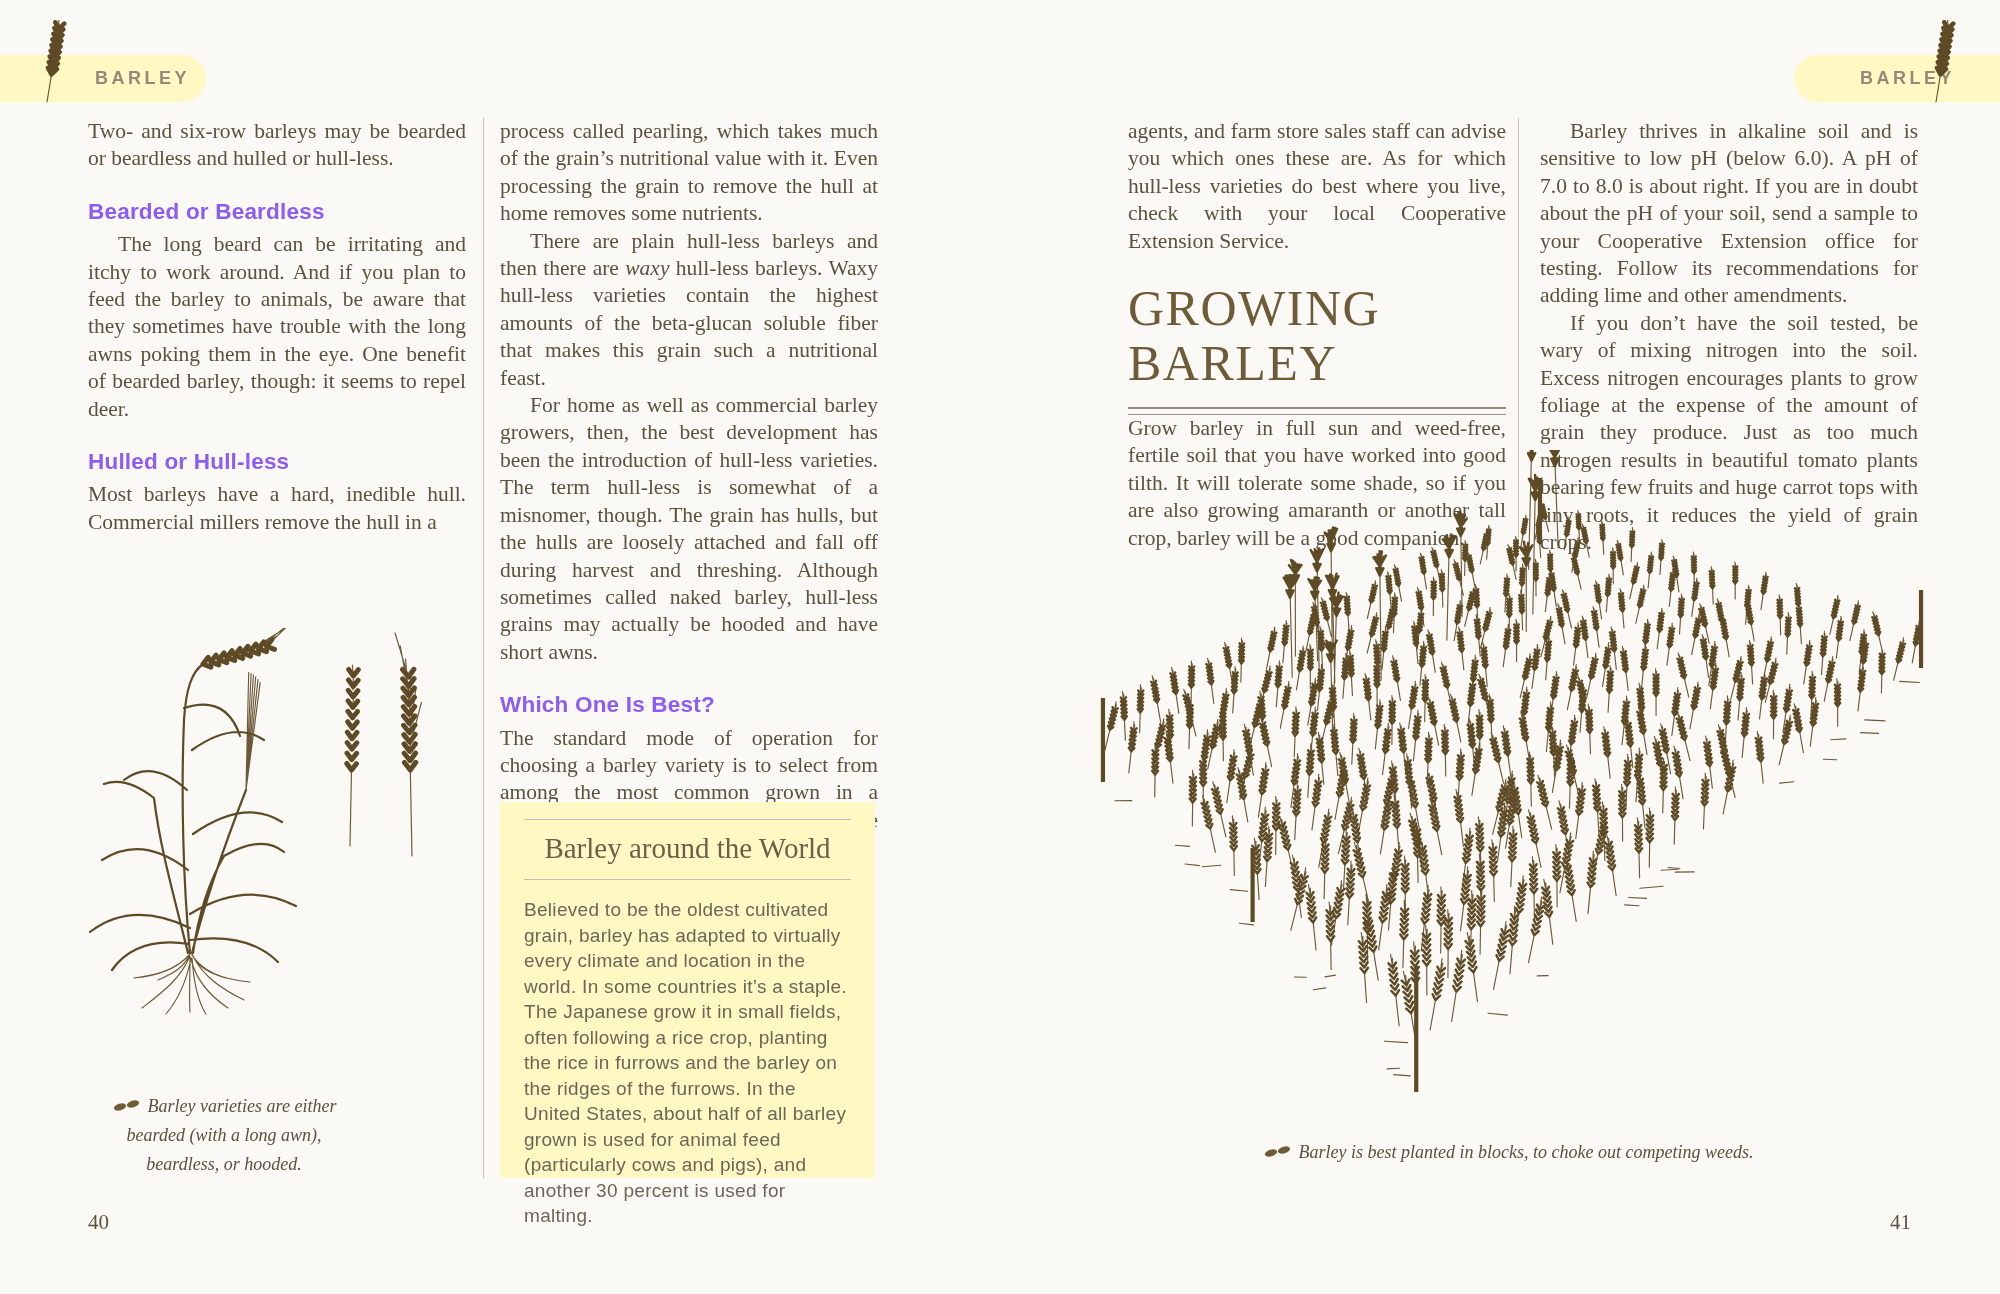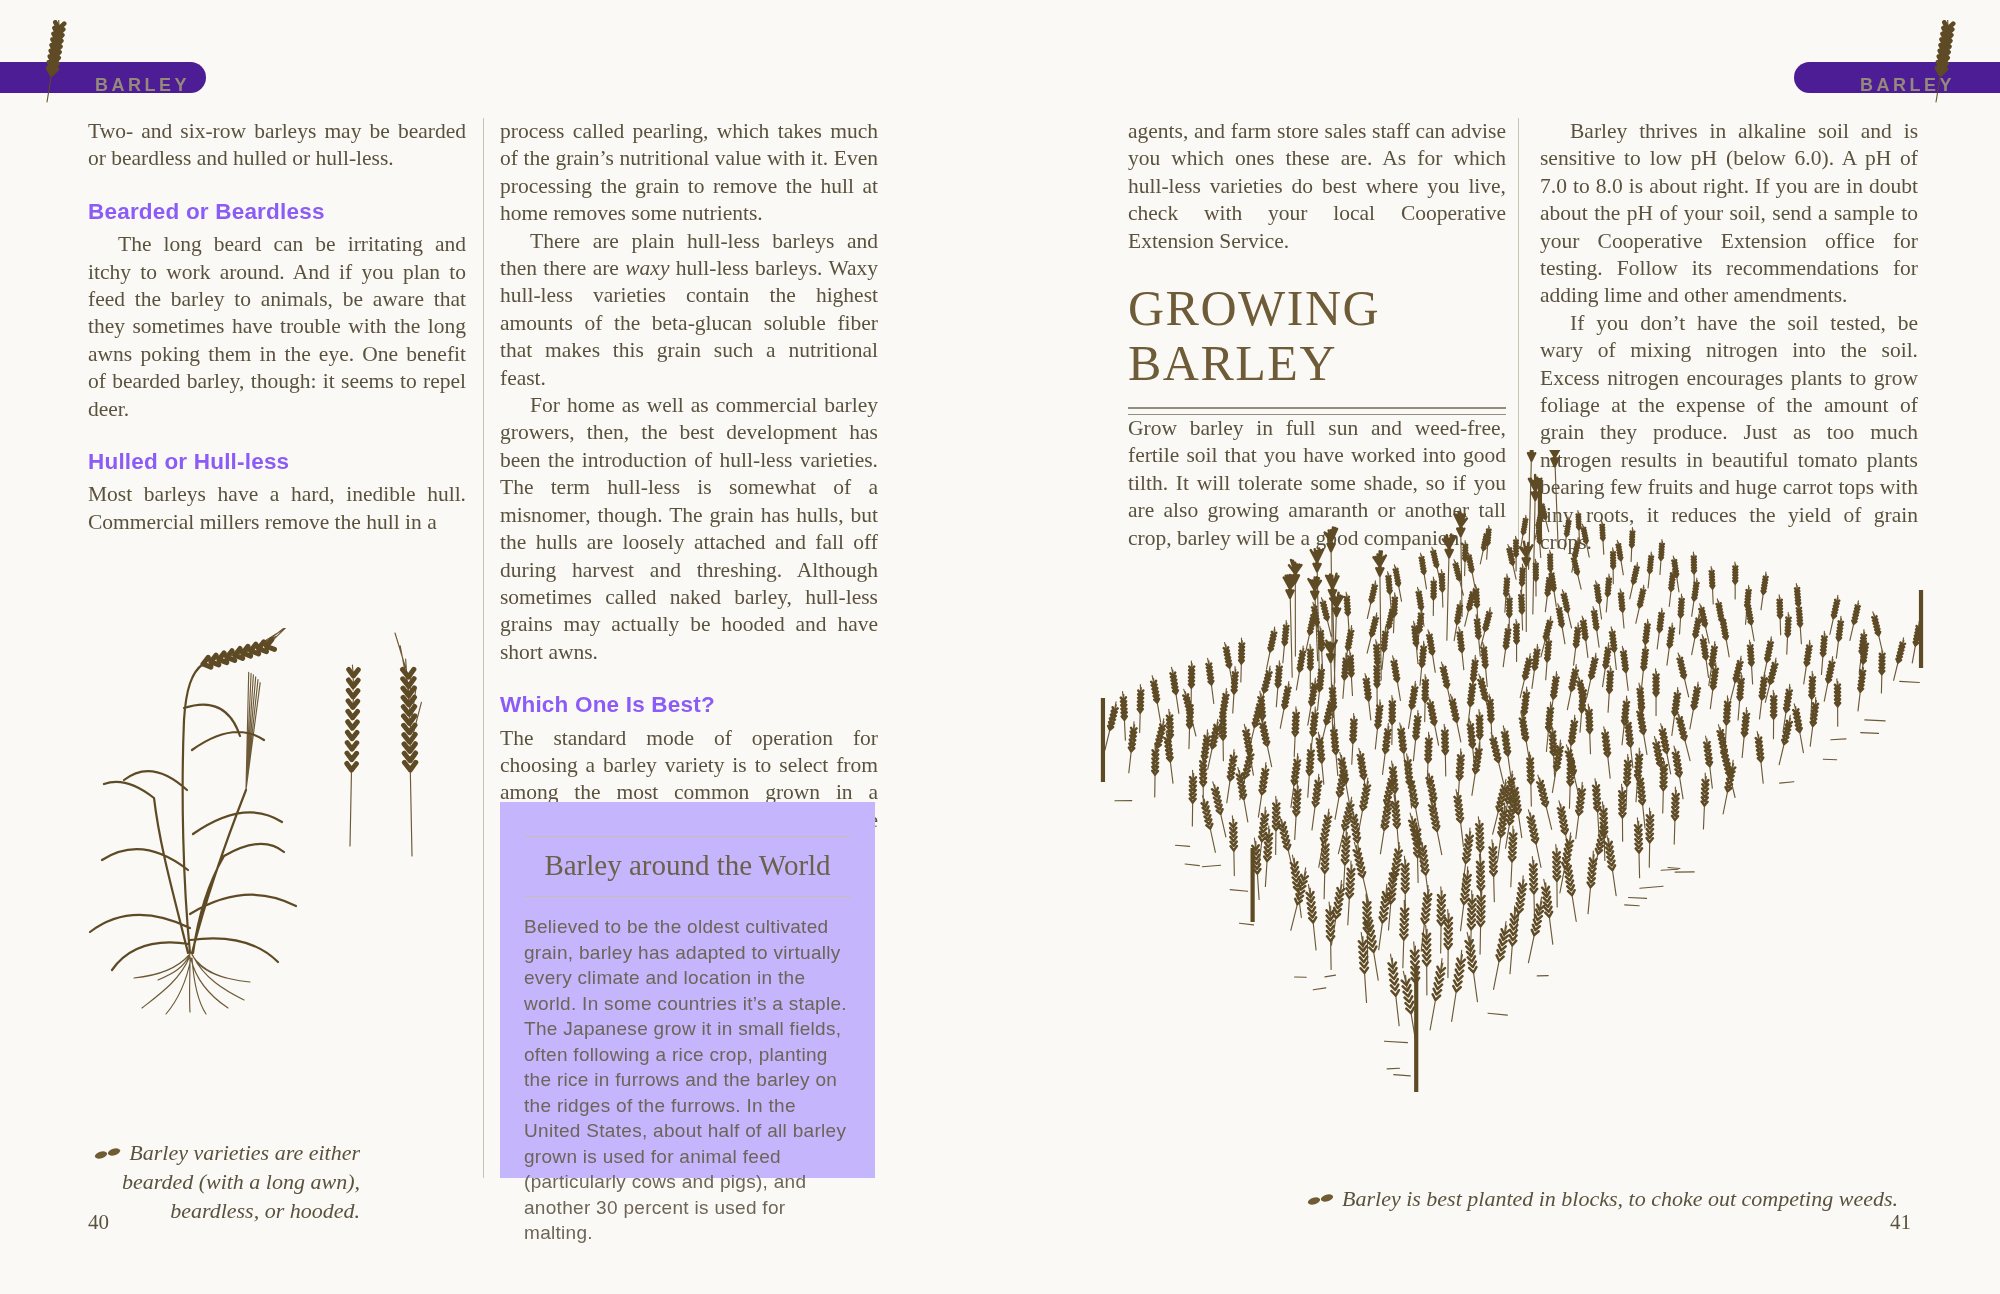--- a/index.html
+++ b/index.html
@@ -1,19 +1,19 @@
 <!DOCTYPE html>
 <html><head>
 <meta charset="utf-8">
 <style>
   html,body{margin:0;padding:0;background:#e8e4dc;}
   .spread{position:relative;width:2000px;height:1294px;background:#fbf9f5;overflow:hidden;
           font-family:"Liberation Serif",serif;color:#5a523e;}
   
-  .pill{position:absolute;top:62px;height:31px;background:#4c1d95;}
+  .pill{position:absolute;top:55px;height:47px;background:#fef9c3;}
   .pill.left{left:0;width:206px;border-radius:0 24px 24px 0;}
   .pill.right{left:1794px;width:206px;border-radius:24px 0 0 24px;}
   .pill-label{position:absolute;top:0;line-height:47px;font-family:"Liberation Sans",sans-serif;
           font-size:18px;font-weight:700;letter-spacing:3.5px;color:#95897a;}
   .pill.left .pill-label{left:95px;}
   .pill.right .pill-label{left:66px;}
   .ear{position:absolute;width:54px;height:86px;}
   .ear.l{left:27px;top:20px;}
   .ear.r{left:1916px;top:20px;}
   
@@ -27,32 +27,32 @@
   .c1R{left:1128px;} .c2R{left:1540px;}
   .vrule{position:absolute;width:1px;background:#cac3b5;}
   .vrule.L{left:483px;top:118px;height:1060px;}
   .vrule.R{left:1518px;top:118px;height:426px;}
   
   .bigHead{font-family:"Liberation Serif",serif;font-size:50px;line-height:55px;
        color:#6e5b37;letter-spacing:1.5px;margin:26px 0 0;text-align:left;font-weight:400;}
   .dblRule{margin-top:16px;height:5px;border-top:2px solid #948c7e;border-bottom:1px solid #948c7e;}
   .afterRule{margin-top:24px;}
   
-  .sideBox{position:absolute;left:500px;top:802px;width:375px;height:376px;background:#c4b5fd;
-       box-sizing:border-box;padding:34px 24px 0;}
+  .sideBox{position:absolute;left:500px;top:802px;width:375px;height:376px;background:#fef9c3;
+       box-sizing:border-box;padding:17px 24px 0;}
   .boxTitle{font-family:"Liberation Serif",serif;font-size:29px;color:#6b6149;text-align:center;
        border-top:1px solid #c6bfb1;border-bottom:1px solid #c6bfb1;padding:12px 0 14px;margin:0;font-weight:400;}
   .boxBody{font-family:"Liberation Sans",sans-serif;font-size:19px;line-height:25.5px;
        color:#6d6557;letter-spacing:.3px;margin-top:17px;text-align:left;}
   
   .illo{position:absolute;}
   .illoPlant{left:40px;top:628px;width:410px;height:392px;}
   .illoField{left:1085px;top:450px;width:848px;height:660px;}
   
-  .caption{position:absolute;font-style:italic;font-size:22px;line-height:29px;color:#5a523e;text-align:right;margin-top:46px;}
+  .caption{position:absolute;font-style:italic;font-size:18px;line-height:29px;color:#5a523e;text-align:center;}
   .capL{left:88px;top:1092px;width:272px;}
   .capR{left:1118px;top:1138px;width:780px;}
   .marker{display:inline-block;vertical-align:baseline;margin-right:6px;}
   
   .pageno{position:absolute;top:1210px;font-size:21px;color:#5a523e;}
   .pnL{left:88px;} .pnR{left:1890px;}
 </style>
 </head>
 <body>
 

